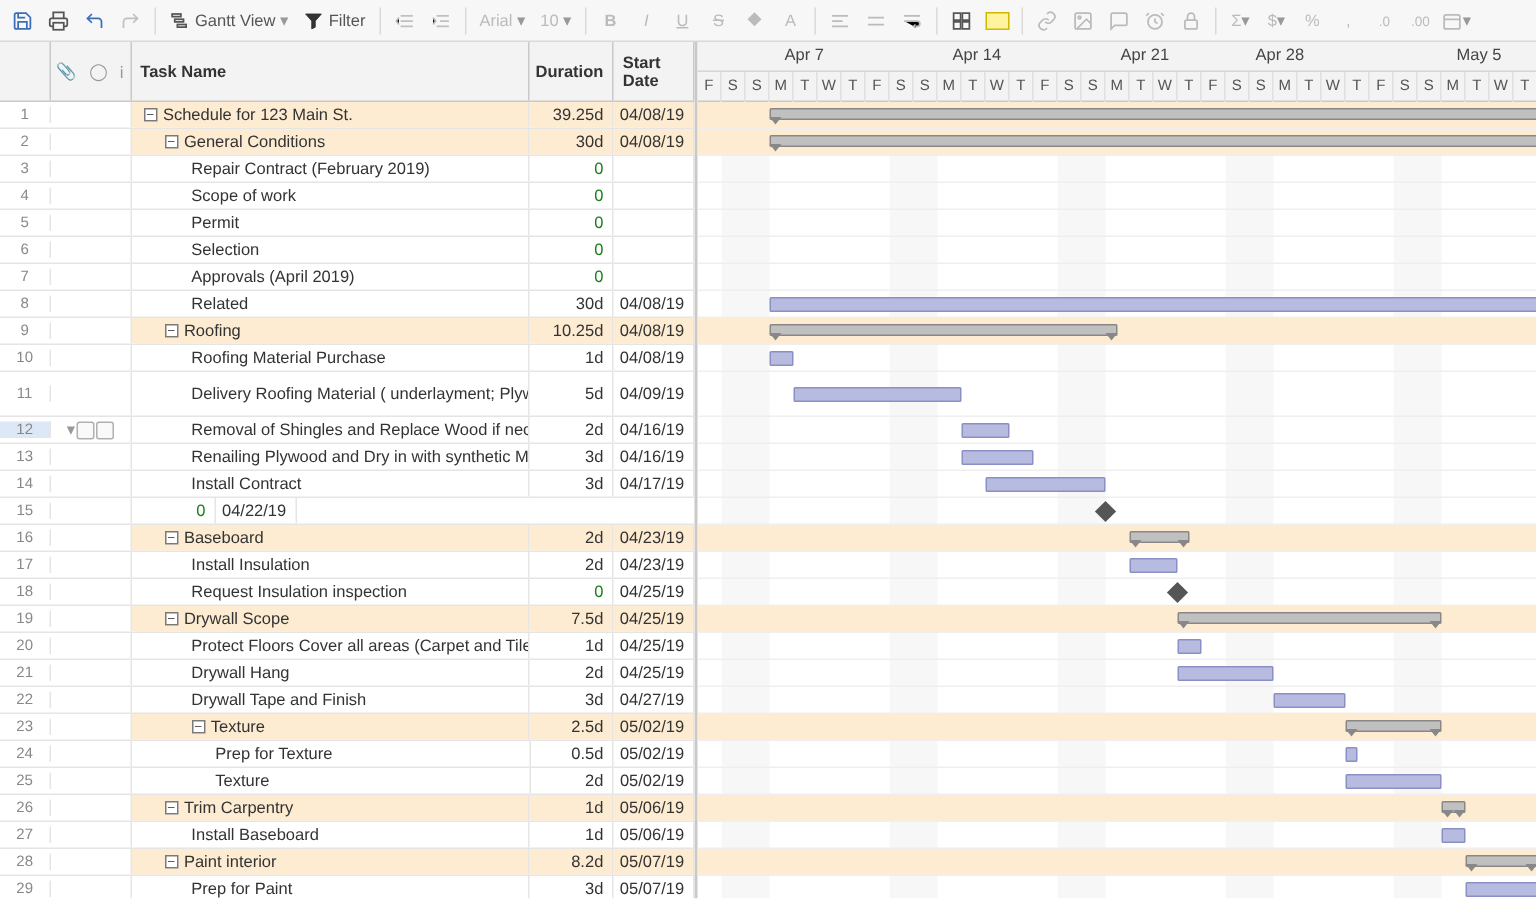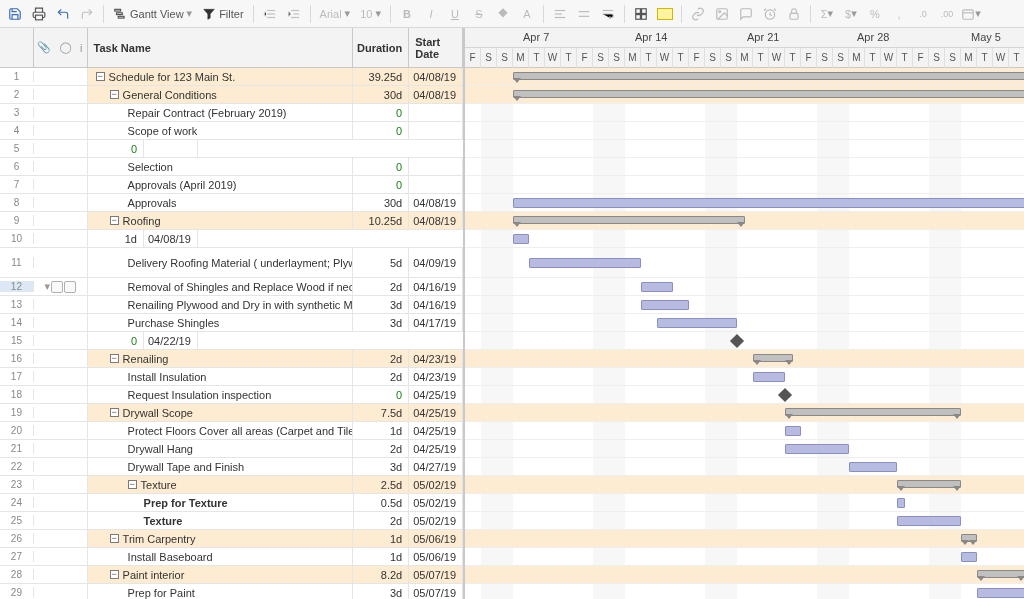--- a/index.html
+++ b/index.html
@@ -37,21 +37,21 @@
   .iconcol { width: 54px; border-right:1px solid #e5e5e5; height:100%; display:flex; align-items:center; justify-content:center; gap:1px;}
   .cell-task { width: 267px; border-right:1px solid #e5e5e5; padding-left: 4px; overflow:hidden; white-space:nowrap; text-overflow:ellipsis; height:100%; display:flex; align-items:center;}
   .cell-dur  { width: 56px;  border-right:1px solid #e5e5e5; text-align:right; padding-right:6px; height:100%; display:flex; align-items:center; justify-content:flex-end;}
   .cell-date { width: 54px;  border-right:1px solid #e5e5e5; padding-left:4px; height:100%; display:flex; align-items:center;}
   .summary .cell-task, .summary .cell-dur, .summary .cell-date { background: #fdecd2; }
   .row.selected-row .rownum { background:#dce8f6; }
   .collapse-box { width:9px; height:9px; border:1px solid #7a7a7a; display:inline-flex; align-items:center; justify-content:center; font-size:9px; line-height:7px; color:#555; margin-right:4px; background:#fff;}
   .cell-task.il0 { padding-left: 8px; }
   .cell-task.il1 { padding-left: 22px; }
   .cell-task.il2 { padding-left: 40px; }
-  .cell-task.il3 { padding-left: 56px; font-weight: bold; }
+  .cell-task.il3 { padding-left: 56px; }
 
   
   .tl-header { height: 40px; background:#f3f3f3; border-bottom:1px solid #c9c9c9; position:relative; }
   .tl-top { height:20px; position:relative; border-bottom:1px solid #d5d5d5;}
   .tl-bot { height:20px; position:relative; font-size:10px; color:#555;}
   .wklabel { position:absolute; top:3px; font-size:11px; color:#444;}
   .daycell { position:absolute; top:0; width:16px; height:20px; text-align:center; line-height:20px; border-right:1px solid #e0e0e0;}
 
   
   .gantt-body { position:relative; height: calc(100% - 40px); }
@@ -304,20 +304,23 @@
           <div class="iconcol"></div>
           <div class="cell-task il2">
             <span>Scope of work</span>
           </div>
           <div class="cell-dur" style="color: rgb(26, 127, 26);">0</div>
           <div class="cell-date"></div>
         </div>
         <div class="row">
           <div class="rownum">5</div>
           <div class="iconcol"></div>
+          <div class="cell-task il2">
+            <span>Permit</span>
+          </div>
           <div class="cell-dur" style="color: rgb(26, 127, 26);">0</div>
           <div class="cell-date"></div>
         </div>
         <div class="row">
           <div class="rownum">6</div>
           <div class="iconcol"></div>
           <div class="cell-task il2">
             <span>Selection</span>
           </div>
           <div class="cell-dur" style="color: rgb(26, 127, 26);">0</div>
@@ -329,38 +332,41 @@
           <div class="cell-task il2">
             <span>Approvals (April 2019)</span>
           </div>
           <div class="cell-dur" style="color: rgb(26, 127, 26);">0</div>
           <div class="cell-date"></div>
         </div>
         <div class="row">
           <div class="rownum">8</div>
           <div class="iconcol"></div>
           <div class="cell-task il2">
-            <span>Approvals</span>
+            <span>Related</span>
           </div>
           <div class="cell-dur">30d</div>
           <div class="cell-date">04/08/19</div>
         </div>
         <div class="row summary">
           <div class="rownum">9</div>
           <div class="iconcol"></div>
           <div class="cell-task il1">
             <span class="collapse-box">−</span>
             <span>Roofing</span>
           </div>
           <div class="cell-dur">10.25d</div>
           <div class="cell-date">04/08/19</div>
         </div>
         <div class="row">
           <div class="rownum">10</div>
           <div class="iconcol"></div>
+          <div class="cell-task il2">
+            <span>Roofing Material Purchase</span>
+          </div>
           <div class="cell-dur">1d</div>
           <div class="cell-date">04/08/19</div>
         </div>
         <div class="row row12">
           <div class="rownum">11</div>
           <div class="iconcol"></div>
           <div class="cell-task il2">
             <span>Delivery Roofing Material ( underlayment; Plywood; Shingles and Related)</span>
           </div>
           <div class="cell-dur">5d</div>
@@ -385,37 +391,37 @@
           <div class="cell-task il2">
             <span>Renailing Plywood and Dry in with synthetic Material</span>
           </div>
           <div class="cell-dur">3d</div>
           <div class="cell-date">04/16/19</div>
         </div>
         <div class="row">
           <div class="rownum">14</div>
           <div class="iconcol"></div>
           <div class="cell-task il2">
-            <span>Purchase Shingles</span>
+            <span>Install Contract</span>
           </div>
           <div class="cell-dur">3d</div>
           <div class="cell-date">04/17/19</div>
         </div>
         <div class="row">
           <div class="rownum">15</div>
           <div class="iconcol"></div>
           <div class="cell-dur" style="color: rgb(26, 127, 26);">0</div>
           <div class="cell-date">04/22/19</div>
         </div>
         <div class="row summary">
           <div class="rownum">16</div>
           <div class="iconcol"></div>
           <div class="cell-task il1">
             <span class="collapse-box">−</span>
-            <span>Renailing</span>
+            <span>Baseboard</span>
           </div>
           <div class="cell-dur">2d</div>
           <div class="cell-date">04/23/19</div>
         </div>
         <div class="row">
           <div class="rownum">17</div>
           <div class="iconcol"></div>
           <div class="cell-task il2">
             <span>Install Insulation</span>
           </div>
@@ -536,21 +542,21 @@
         </div>
       </div>
   </div>
 
   <div class="right-pane">
     <div class="tl-header">
       <div class="tl-top" id="tl-top">
           <div class="wklabel" style="left: 58px;">Apr 7</div>
           <div class="wklabel" style="left: 170px;">Apr 14</div>
           <div class="wklabel" style="left: 282px;">Apr 21</div>
-          <div class="wklabel" style="left: 392px;">Apr 28</div>
+          <div class="wklabel" style="left: 372px;">Apr 28</div>
           <div class="wklabel" style="left: 506px;">May 5</div>
         </div>
       <div class="tl-bot" id="tl-bot">
           <div class="daycell" style="left: 0px;">F</div>
           <div class="daycell" style="left: 16px;">S</div>
           <div class="daycell" style="left: 32px;">S</div>
           <div class="daycell" style="left: 48px;">M</div>
           <div class="daycell" style="left: 64px;">T</div>
           <div class="daycell" style="left: 80px;">W</div>
           <div class="daycell" style="left: 96px;">T</div>

